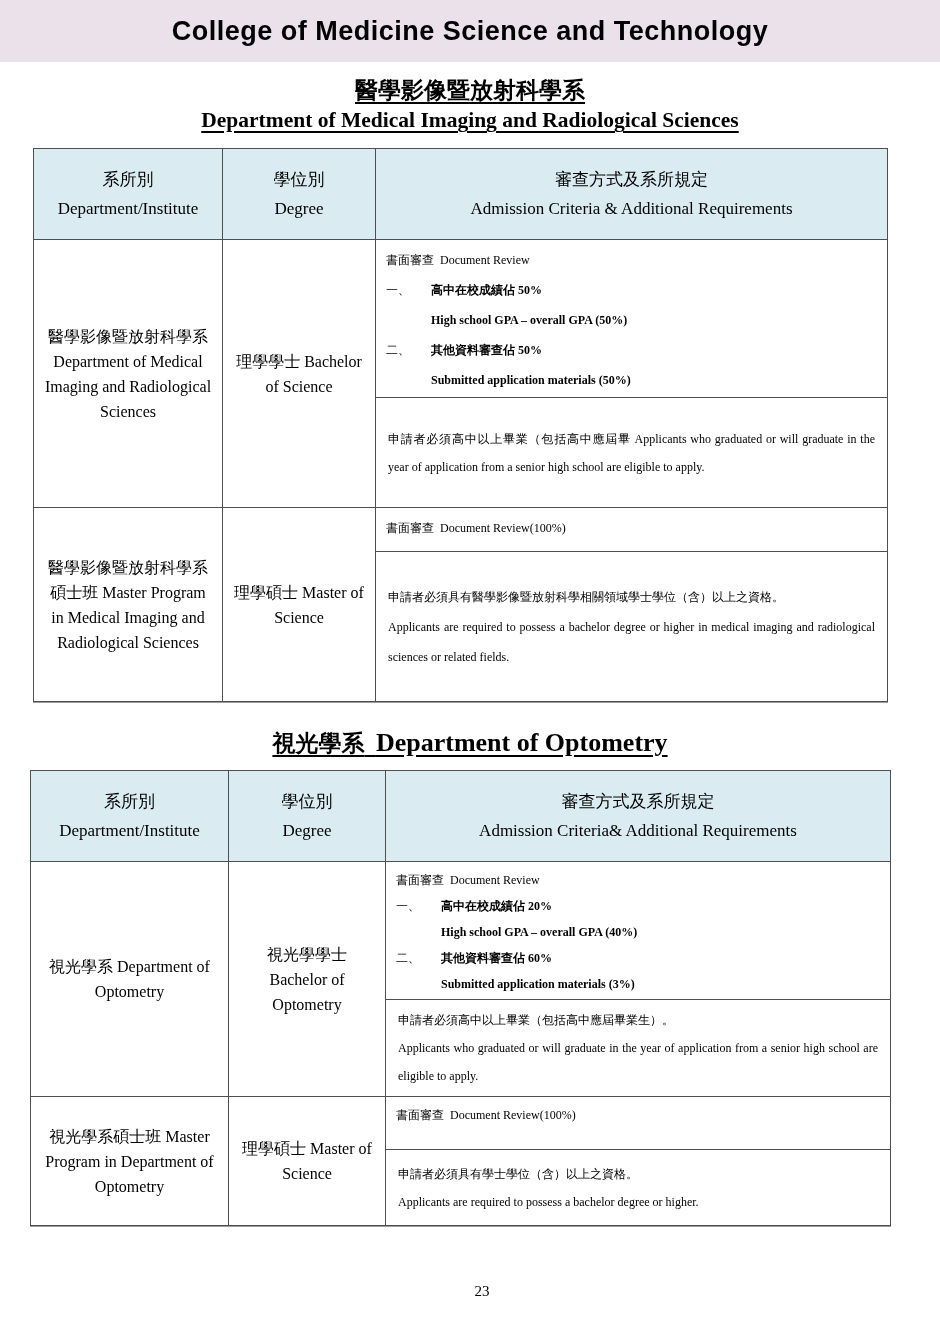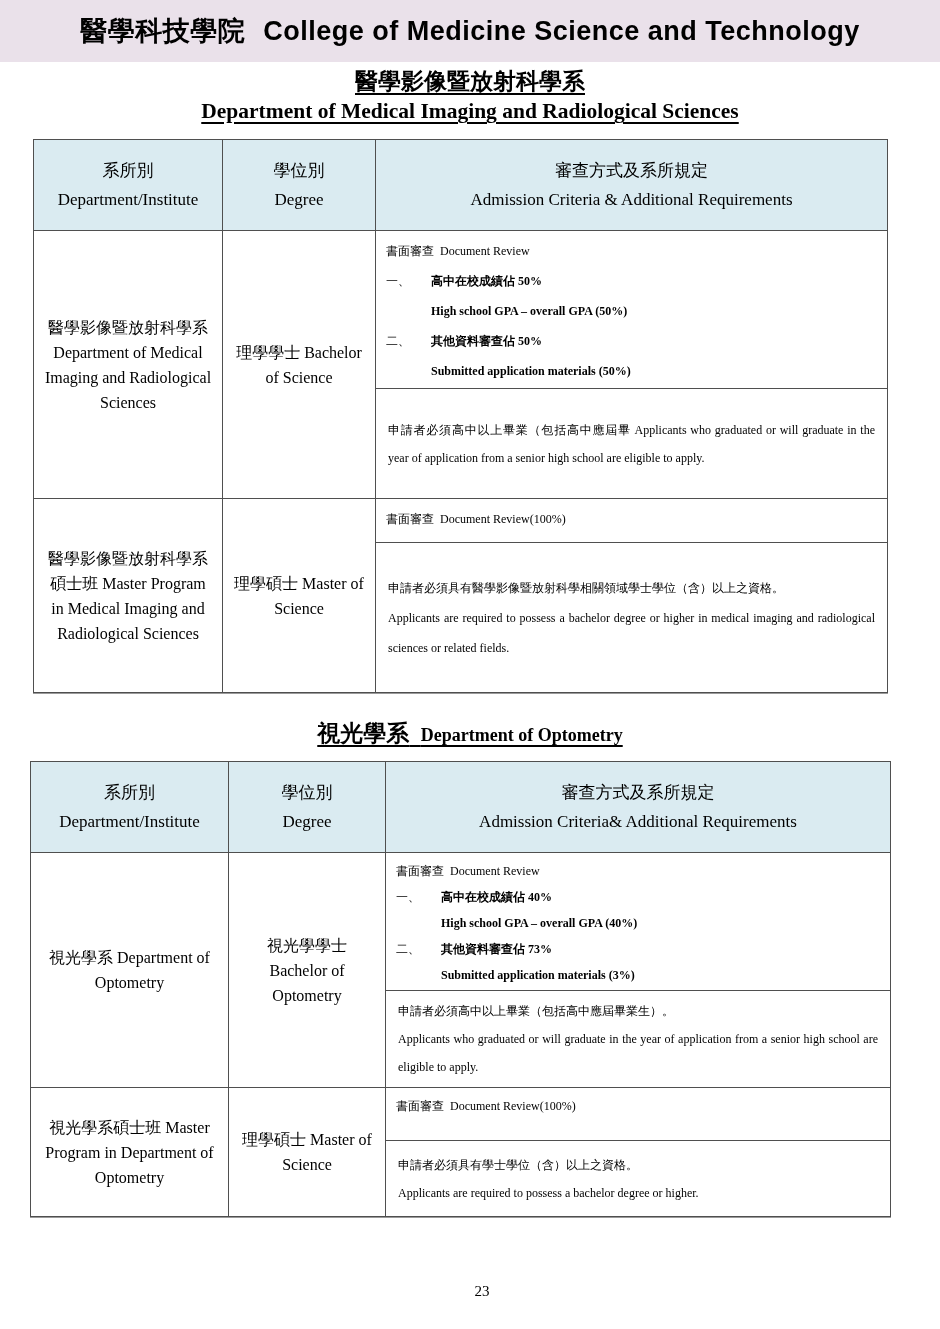--- a/index.html
+++ b/index.html
@@ -9,26 +9,26 @@
     font-family:"Liberation Serif","DejaVu Serif",serif;
   }
   
   .band{
     height:62px;background:#eae1ea;
     display:flex;align-items:center;justify-content:center;gap:18px;
     font-family:"Liberation Sans","DejaVu Sans",sans-serif;
     font-size:27px;font-weight:600;letter-spacing:.5px;
   }
   
-  .sec1-title{margin-top:5px;text-align:center;}
+  .sec1-title{margin-top:14px;text-align:center;}
   .title-zh{font-size:23px;font-weight:bold;text-decoration:underline;text-underline-offset:4px;line-height:30px;}
   .title-en{font-size:21.5px;font-weight:bold;text-decoration:underline;text-underline-offset:4px;line-height:29px;}
   .sec2-title{margin-top:26px;text-align:center;font-size:23px;font-weight:bold;
     text-decoration:underline;text-underline-offset:4px;line-height:30px;}
-  .sec2-title .en{font-size:18px;margin-top:27px;}
+  .sec2-title .en{font-size:26px;margin-top:27px;}
   
   table{border-collapse:collapse;table-layout:fixed;}
   .t1{width:854px;margin:13px 0 0 33px;}
   .t2{width:860px;margin:11px 0 0 30px;}
   td,th{border:1px solid #4f4f4f;vertical-align:middle;padding:16px;}
   table{border:1px solid #4f4f4f;box-shadow:0 1px 0 #9a9a9a;}
   th{background:#daebf1;font-weight:normal;font-size:17px;line-height:29px;text-align:center;}
   .t1 tr.hdr{height:73px;} .t2 tr.hdr{height:62px;}
   .c-dept,.c-deg{font-size:16px;line-height:25px;text-align:center;padding:4px 9px;}
   .c-crit{font-size:12px;text-align:left;vertical-align:top;padding:5px 12px 2px 10px;}
@@ -43,21 +43,20 @@
   .t1 .row2b .c-elig{line-height:30px;}
   .t2 .row1a{height:134px;} .t2 .row1b{height:94px;}
   .t2 .row2a{height:53px;}  .t2 .row2b{height:76px;}
   
   .pageno{position:absolute;top:1283px;left:12px;width:100%;text-align:center;font-size:15px;}
 </style>
 </head>
 <body>
 
 <div class="band" style="background-color: rgb(234, 225, 234);">
-  <span>醫學科技學院</span>
   <span>College of Medicine Science and Technology</span>
 </div>
 
 <div class="sec1-title">
   <div class="title-zh">醫學影像暨放射科學系</div>
   <div class="title-en">Department of Medical Imaging and Radiological Sciences</div>
 </div>
 
 <table class="t1">
   <colgroup>
@@ -147,28 +146,28 @@
     </th>
   </tr>
   <tr class="row1a">
     <td class="c-dept" rowspan="2">視光學系 Department of Optometry</td>
     <td class="c-deg" rowspan="2">視光學學士 Bachelor of Optometry</td>
     <td class="c-crit">
       <div class="review">書面審查  Document Review</div>
       <div class="item">
         <span class="marker">一、</span>
         <span class="itext">
-          <div>高中在校成績佔 40%</div>
+          <div>高中在校成績佔 20%</div>
           <div>High school GPA – overall GPA (40%)</div>
         </span>
       </div>
       <div class="item">
         <span class="marker">二、</span>
         <span class="itext">
-          <div>其他資料審查佔 73%</div>
+          <div>其他資料審查佔 60%</div>
           <div>Submitted application materials (3%)</div>
         </span>
       </div>
     </td>
   </tr>
   <tr class="row1b">
     <td class="c-elig">
       <div>申請者必須高中以上畢業（包括高中應屆畢業生）。</div>
       <div>Applicants who graduated or will graduate in the year of application from a senior high school are eligible to apply.</div>
     </td>

